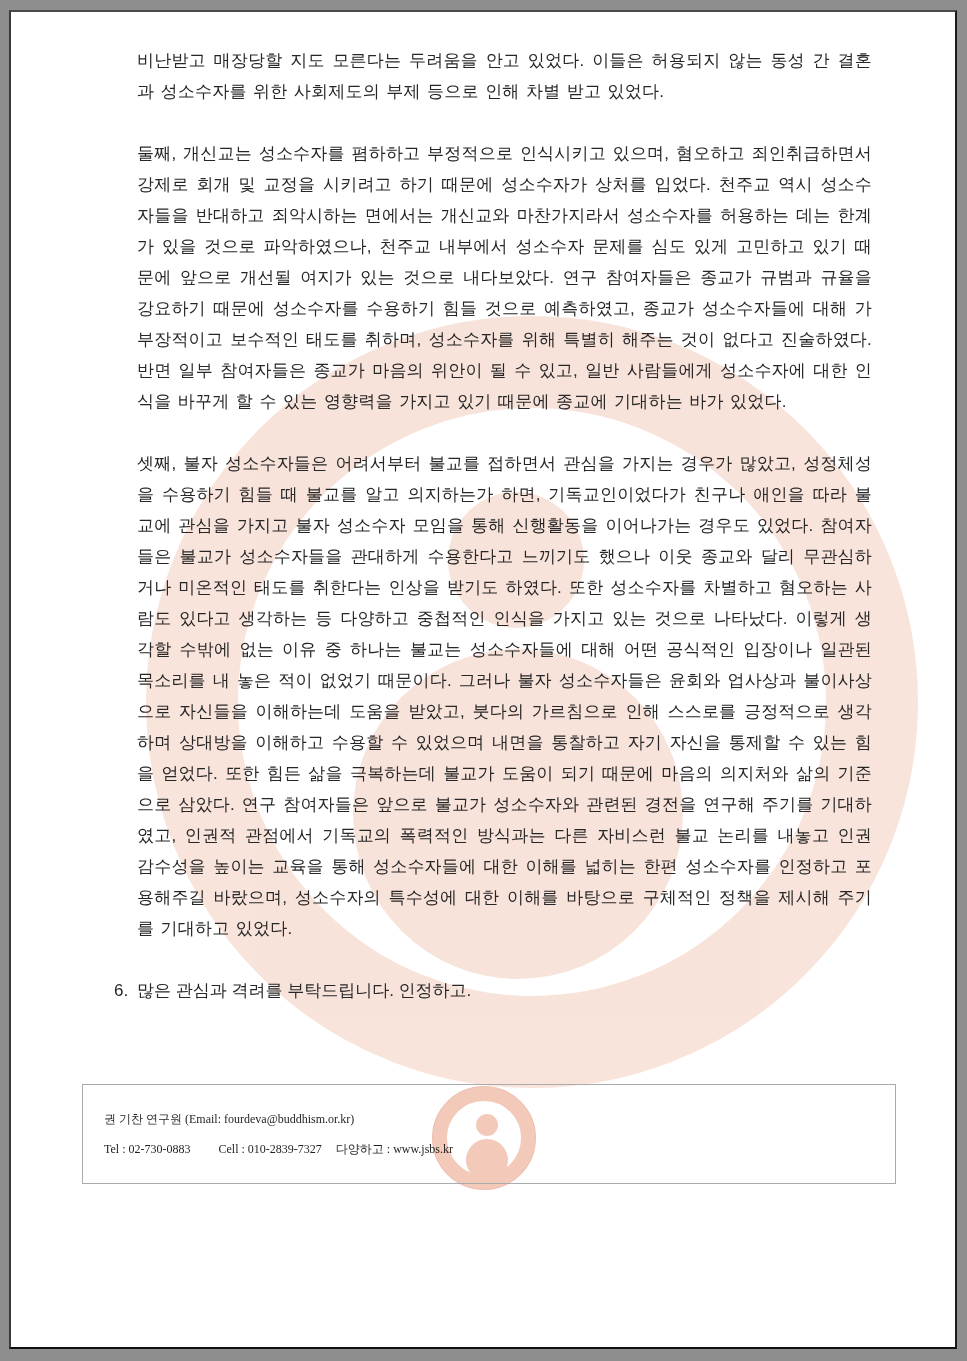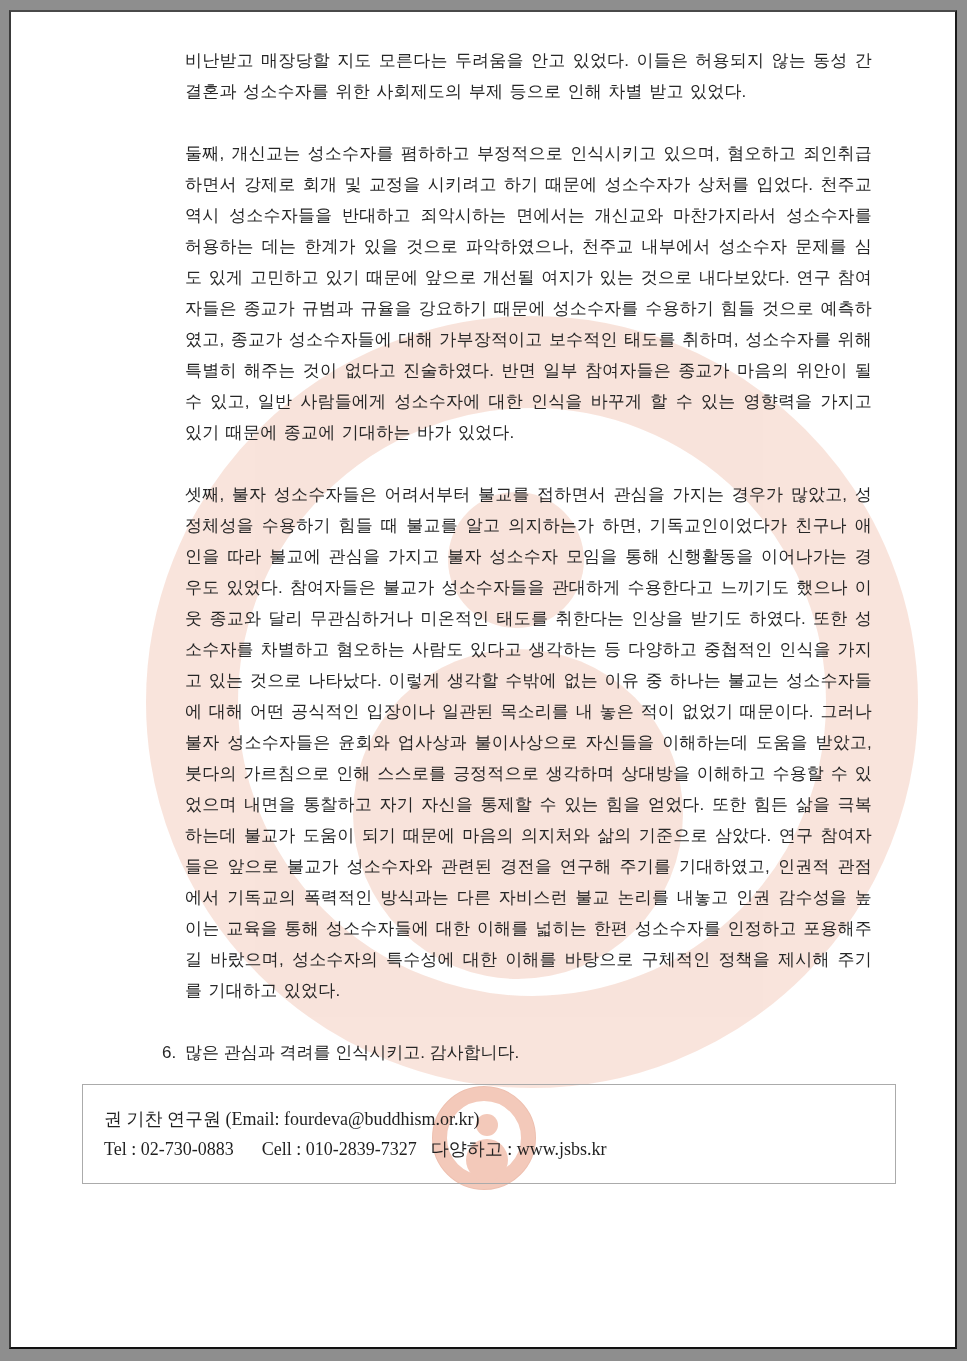--- a/index.html
+++ b/index.html
@@ -22,21 +22,20 @@
   .watermark {
     position: absolute;
     left: 0; top: 0; width: 944px; height: 1335px;
     z-index: 0;
     pointer-events: none;
   }
   .content {
     position: relative;
     z-index: 1;
     padding: 33px 83px 0 126px;
-    margin-left: 48px;
   }
   .para {
     font-size: 17px;
     line-height: 31px;
     color: #262626;
     text-align: justify;
     word-spacing: 1.5px;
     letter-spacing: 0.2px;
     margin: 0 0 31px 0;
   }
@@ -52,21 +51,21 @@
     position: absolute;
     z-index: 1;
     left: 71px; top: 1072px;
     width: 814px; height: 100px;
     border: 1px solid #ababab;
     background: transparent;
     box-sizing: border-box;
     display: flex;
     align-items: center;
     font-family: "Liberation Serif", serif;
-    font-size: 18px;
+    font-size: 12px;
     line-height: 30px;
     color: #1f1f1f;
   }
   .footer-left { flex: none; width: 612px; padding-left: 21px; }
   .footer-right { flex: 1; }
   .footer-line span.seg-tel { margin-right: 28px; }
   .footer-line span.seg-cell { margin-right: 14px; }
 </style>
 </head>
 <body>
@@ -88,21 +87,21 @@
       </g>
     </svg>
 
     <div class="content">
       <p class="para">비난받고 매장당할 지도 모른다는 두려움을 안고 있었다. 이들은 허용되지 않는 동성 간 결혼과 성소수자를 위한 사회제도의 부제 등으로 인해 차별 받고 있었다.</p>
       <p class="para">둘째, 개신교는 성소수자를 폄하하고 부정적으로 인식시키고 있으며, 혐오하고 죄인취급하면서 강제로 회개 및 교정을 시키려고 하기 때문에 성소수자가 상처를 입었다. 천주교 역시 성소수자들을 반대하고 죄악시하는 면에서는 개신교와 마찬가지라서 성소수자를 허용하는 데는 한계가 있을 것으로 파악하였으나, 천주교 내부에서 성소수자 문제를 심도 있게 고민하고 있기 때문에 앞으로 개선될 여지가 있는 것으로 내다보았다. 연구 참여자들은 종교가 규범과 규율을 강요하기 때문에 성소수자를 수용하기 힘들 것으로 예측하였고, 종교가 성소수자들에 대해 가부장적이고 보수적인 태도를 취하며, 성소수자를 위해 특별히 해주는 것이 없다고 진술하였다. 반면 일부 참여자들은 종교가 마음의 위안이 될 수 있고, 일반 사람들에게 성소수자에 대한 인식을 바꾸게 할 수 있는 영향력을 가지고 있기 때문에 종교에 기대하는 바가 있었다.</p>
       <p class="para" style="margin-bottom:0">셋째, 불자 성소수자들은 어려서부터 불교를 접하면서 관심을 가지는 경우가 많았고, 성정체성을 수용하기 힘들 때 불교를 알고 의지하는가 하면, 기독교인이었다가 친구나 애인을 따라 불교에 관심을 가지고 불자 성소수자 모임을 통해 신행활동을 이어나가는 경우도 있었다. 참여자들은 불교가 성소수자들을 관대하게 수용한다고 느끼기도 했으나 이웃 종교와 달리 무관심하거나 미온적인 태도를 취한다는 인상을 받기도 하였다. 또한 성소수자를 차별하고 혐오하는 사람도 있다고 생각하는 등 다양하고 중첩적인 인식을 가지고 있는 것으로 나타났다. 이렇게 생각할 수밖에 없는 이유 중 하나는 불교는 성소수자들에 대해 어떤 공식적인 입장이나 일관된 목소리를 내 놓은 적이 없었기 때문이다. 그러나 불자 성소수자들은 윤회와 업사상과 불이사상으로 자신들을 이해하는데 도움을 받았고, 붓다의 가르침으로 인해 스스로를 긍정적으로 생각하며 상대방을 이해하고 수용할 수 있었으며 내면을 통찰하고 자기 자신을 통제할 수 있는 힘을 얻었다. 또한 힘든 삶을 극복하는데 불교가 도움이 되기 때문에 마음의 의지처와 삶의 기준으로 삼았다. 연구 참여자들은 앞으로 불교가 성소수자와 관련된 경전을 연구해 주기를 기대하였고, 인권적 관점에서 기독교의 폭력적인 방식과는 다른 자비스런 불교 논리를 내놓고 인권 감수성을 높이는 교육을 통해 성소수자들에 대한 이해를 넓히는 한편 성소수자를 인정하고 포용해주길 바랐으며, 성소수자의 특수성에 대한 이해를 바탕으로 구체적인 정책을 제시해 주기를 기대하고 있었다.</p>
 
       <div class="closing-item">
         <span class="num">6.</span>
-        <span>많은 관심과 격려를 인식시키고. 감사합니다.</span>
+        <span>많은 관심과 격려를 부탁드립니다. 인정하고.</span>
       </div>
     </div>
 
     <div class="footer-box">
       <div class="footer-left">
         <div class="footer-line">권 기찬 연구원 (Email: fourdeva@buddhism.or.kr)</div>
         <div class="footer-line">
           <span class="seg-tel">Tel : 02-730-0883</span><span class="seg-cell">Cell : 010-2839-7327</span><span>다양하고 : www.jsbs.kr</span>
         </div>
       </div>

